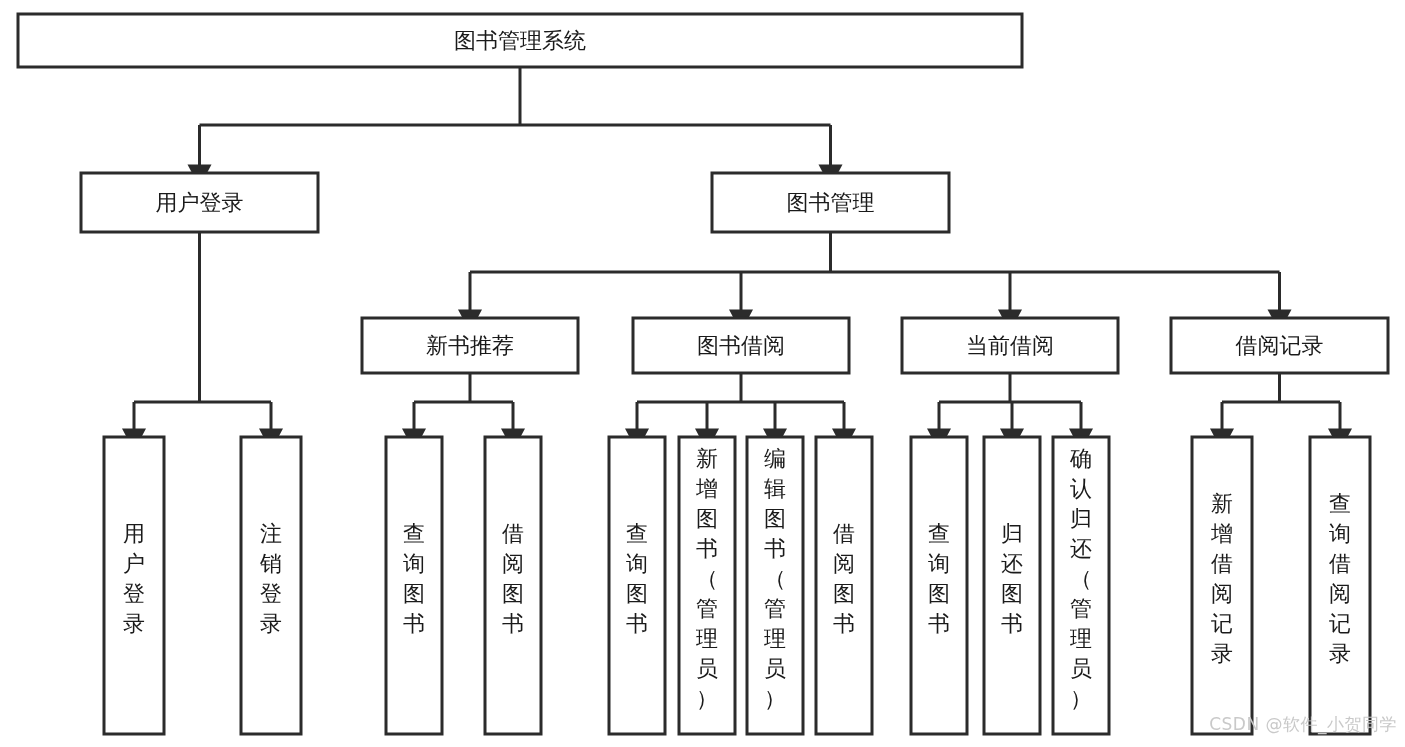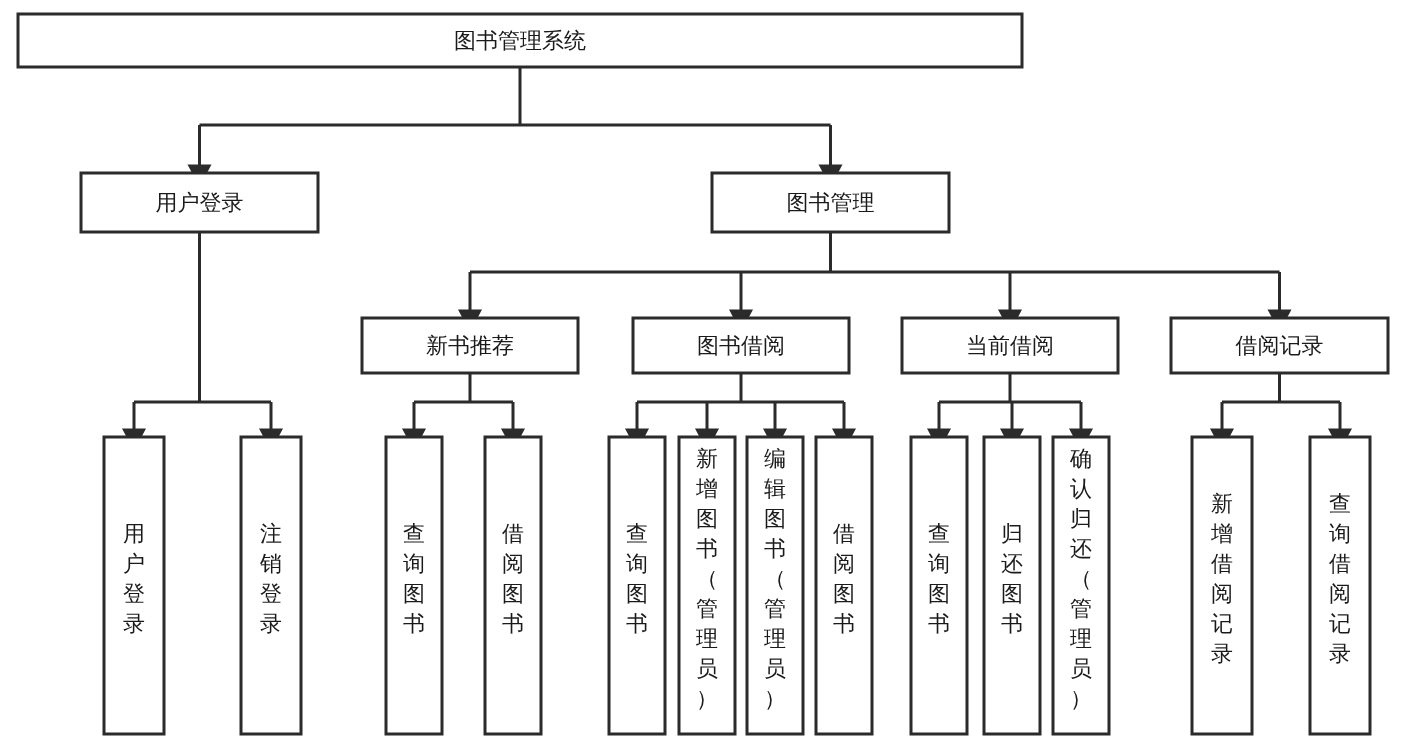--- a/index.html
+++ b/index.html
@@ -138,13 +138,14 @@
         <g>
           <rect x="1192" y="437" width="60" height="297" class="node-rect"></rect>
           <text x="1222" class="node-text-v"><tspan x="1222" y="510.5">新</tspan><tspan x="1222" y="540.5">增</tspan><tspan x="1222" y="570.5">借</tspan><tspan x="1222" y="600.5">阅</tspan><tspan x="1222" y="630.5">记</tspan><tspan x="1222" y="660.5">录</tspan></text>
         </g>
         <g>
           <rect x="1310" y="437" width="60" height="297" class="node-rect"></rect>
           <text x="1340" class="node-text-v"><tspan x="1340" y="510.5">查</tspan><tspan x="1340" y="540.5">询</tspan><tspan x="1340" y="570.5">借</tspan><tspan x="1340" y="600.5">阅</tspan><tspan x="1340" y="630.5">记</tspan><tspan x="1340" y="660.5">录</tspan></text>
         </g>
       </g>
   </svg>
+  <div class="watermark">CSDN @软件_小贺同学</div>
 </div>
 
 </body></html>

